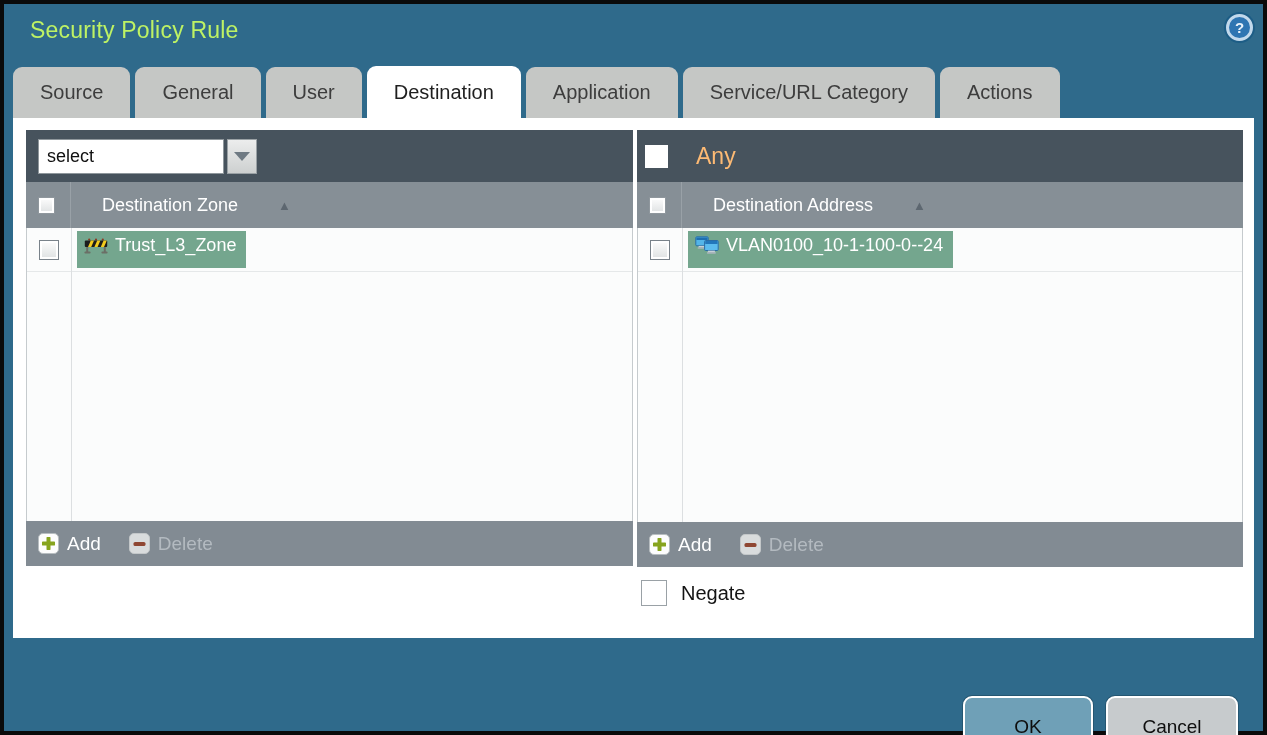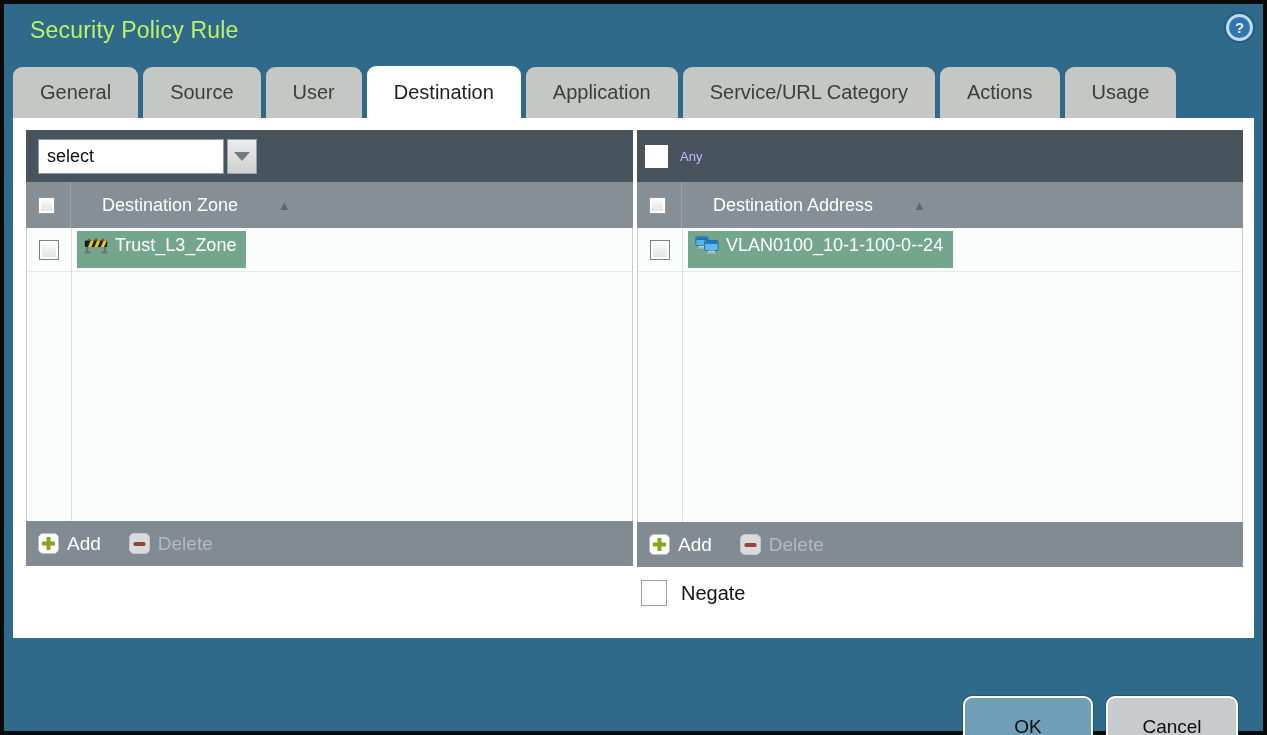--- a/index.html
+++ b/index.html
@@ -65,21 +65,21 @@
   .tag .tag-label { color:#fff; font-size:18px; white-space:nowrap; }
 
   
   .act { display:flex; align-items:center; gap:8px; cursor:pointer; }
   .icon-sq { width:21px; height:21px; border-radius:5px; display:flex; align-items:center; justify-content:center; }
   .icon-add { background:#fdfdfd; border:1px solid #b7bdc0; }
   .icon-del { background:#d9dcdd; border:1px solid #c3c7c9; }
   .act-label { color:#fff; font-size:19px; }
   .act.disabled .act-label { color:#b3bac0; }
 
-  .any-label { margin-left:12px; color:#c4b5fd; font-size:13px; }
+  .any-label { margin-left:28px; color:#fdba74; font-size:23px; }
 
   .negate { position:absolute; left:628px; top:462px; display:flex; align-items:center; }
   .negate-label { margin-left:14px; font-size:20px; color:#141414; }
 
   
   .btn { position:absolute; top:696px; height:62px; border:2px solid #fff; border-radius:9px;
          font-size:19px; color:#0e0e0e; display:flex; align-items:center; justify-content:center;
          cursor:pointer; font-family:"Liberation Sans", sans-serif;
          box-shadow:0 0 0 1px rgba(20,50,65,.35); }
   .btn-ok { left:963px; width:130px; background:#6fa0b7; }
@@ -89,28 +89,27 @@
 <body>
 
 <div class="dialog">
 
   <div class="titlebar-text">Security Policy Rule</div>
   <div class="help">
     <span>?</span>
   </div>
 
   <div class="tabs">
+    <div class="tab">Source</div>
     <div class="tab">General</div>
-    <div class="tab">Source</div>
     <div class="tab">User</div>
     <div class="tab active">Destination</div>
     <div class="tab">Application</div>
     <div class="tab">Service/URL Category</div>
     <div class="tab">Actions</div>
-    <div class="tab">Usage</div>
   </div>
 
   <div class="content">
 
     <div class="panel panel-left">
       <div class="ptoolbar">
         <div class="combo">
           <input type="text" value="select" style="">
           <div class="combo-btn">
             <div class="tri"></div>

